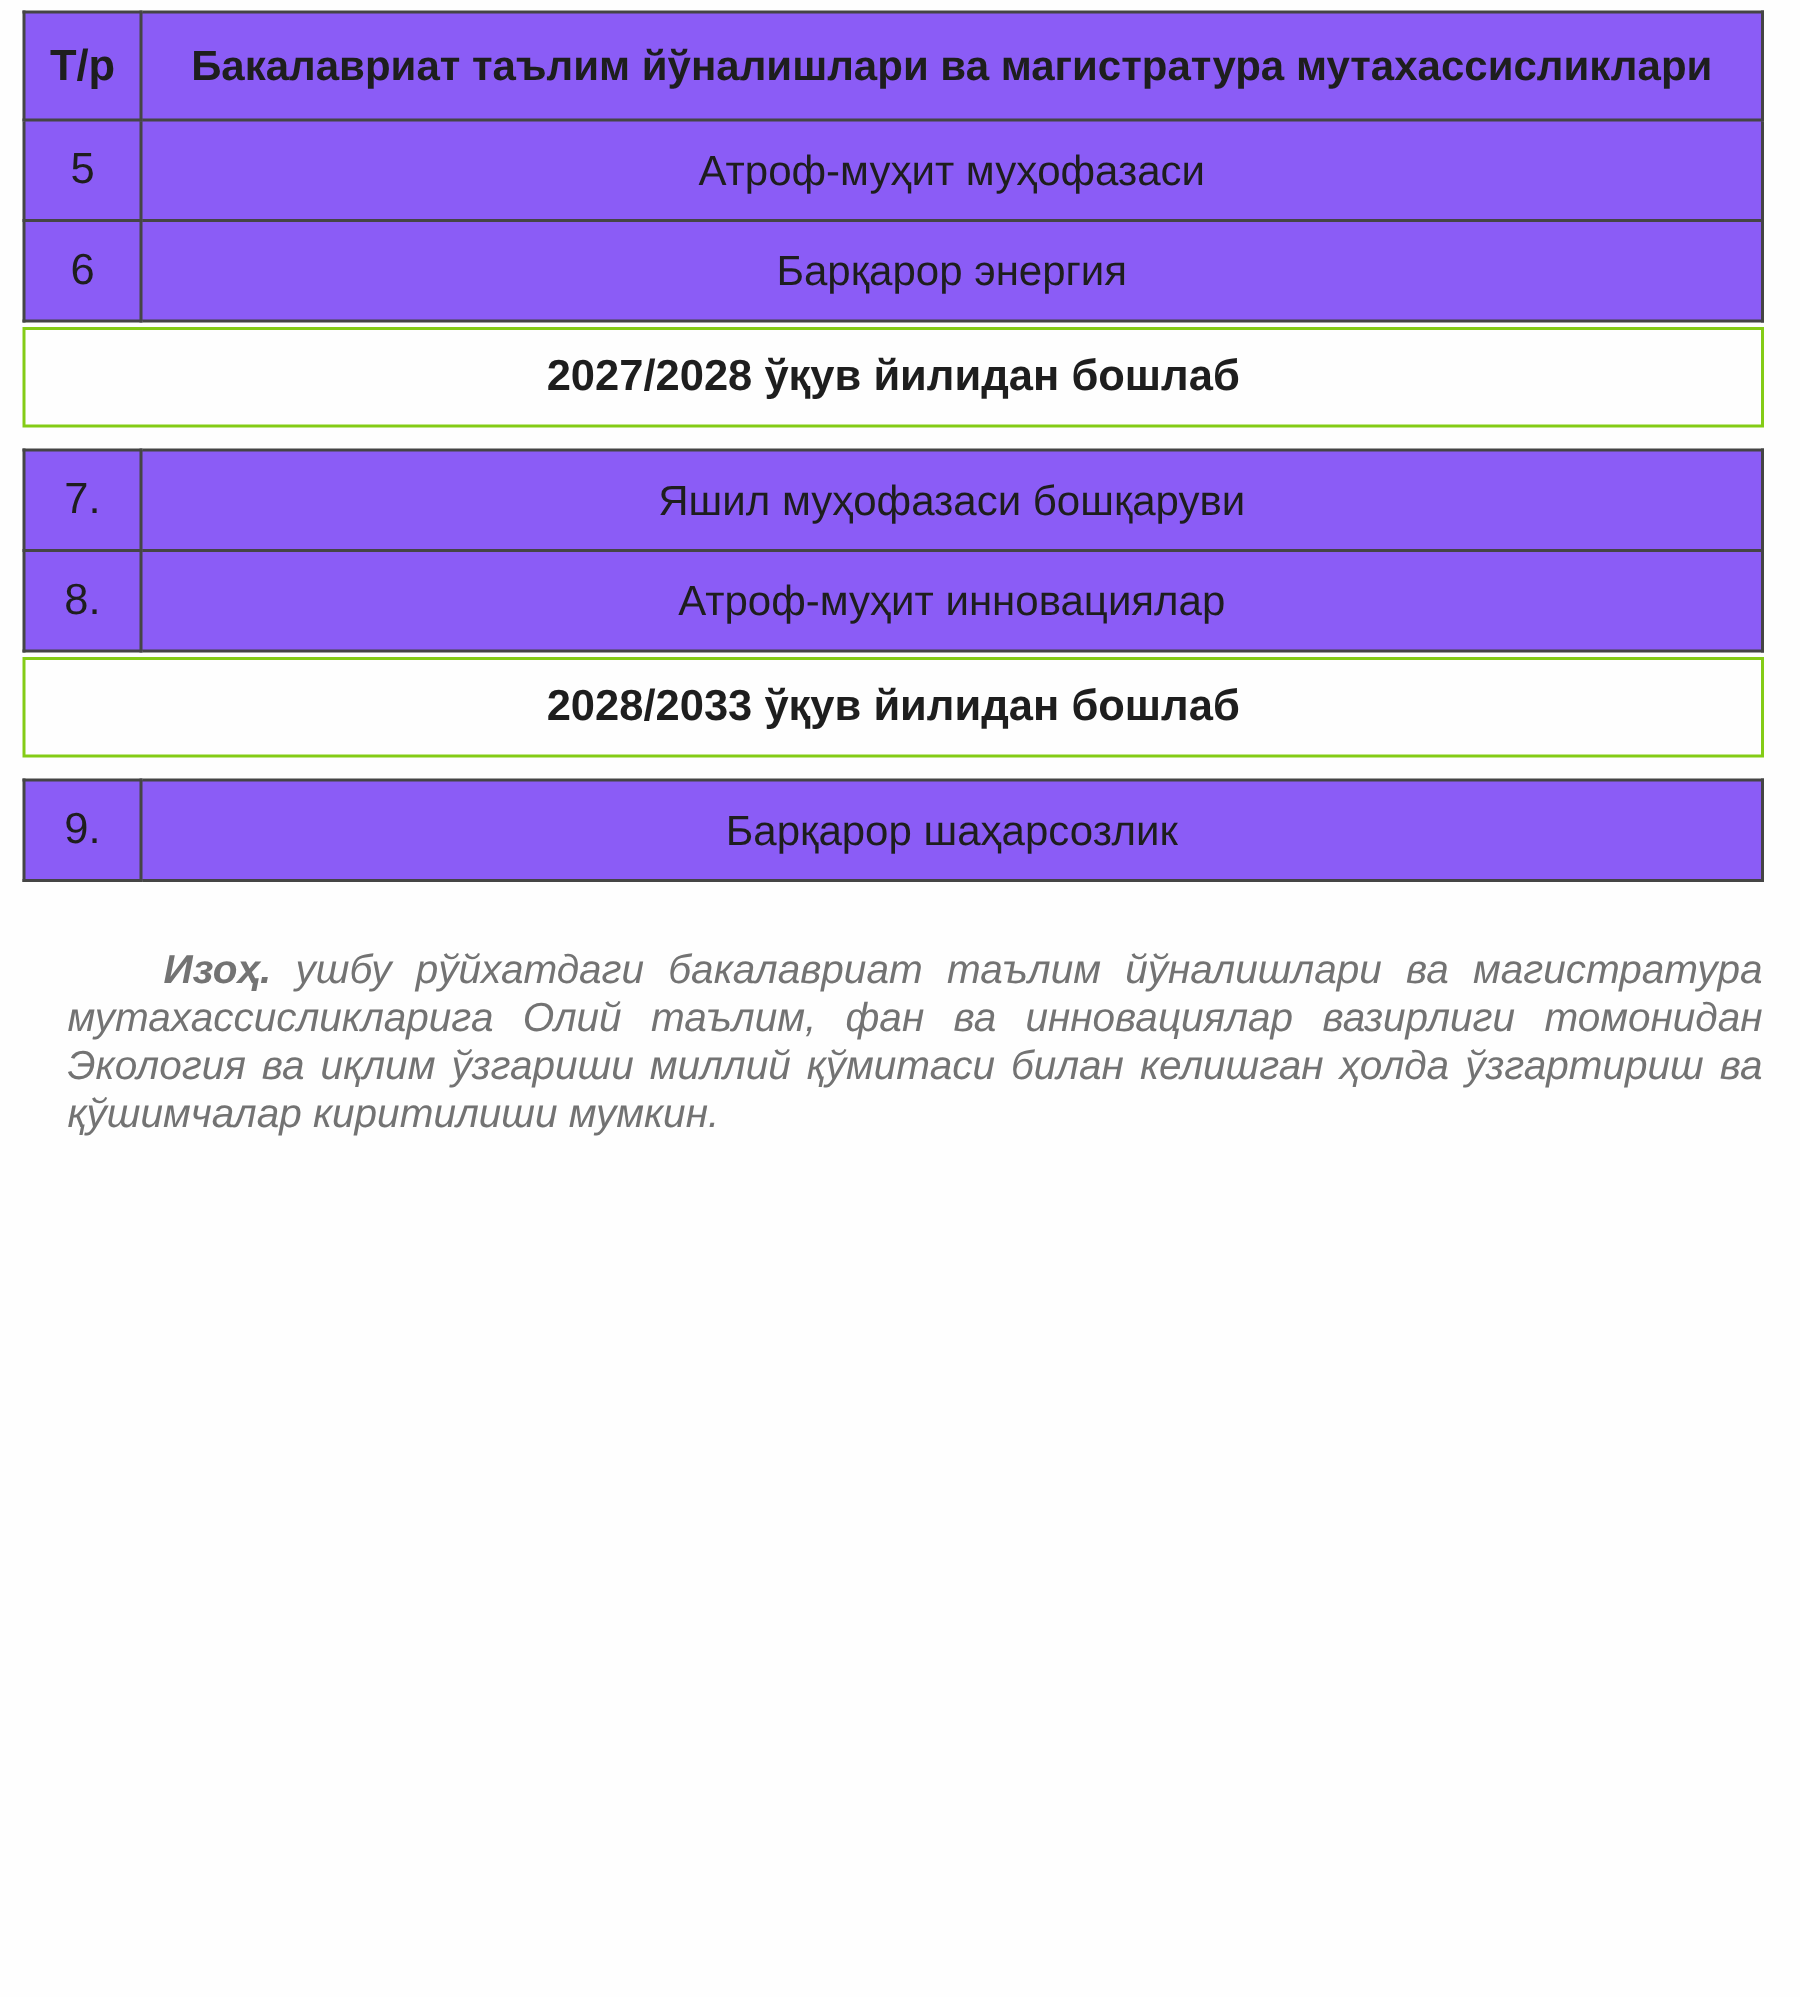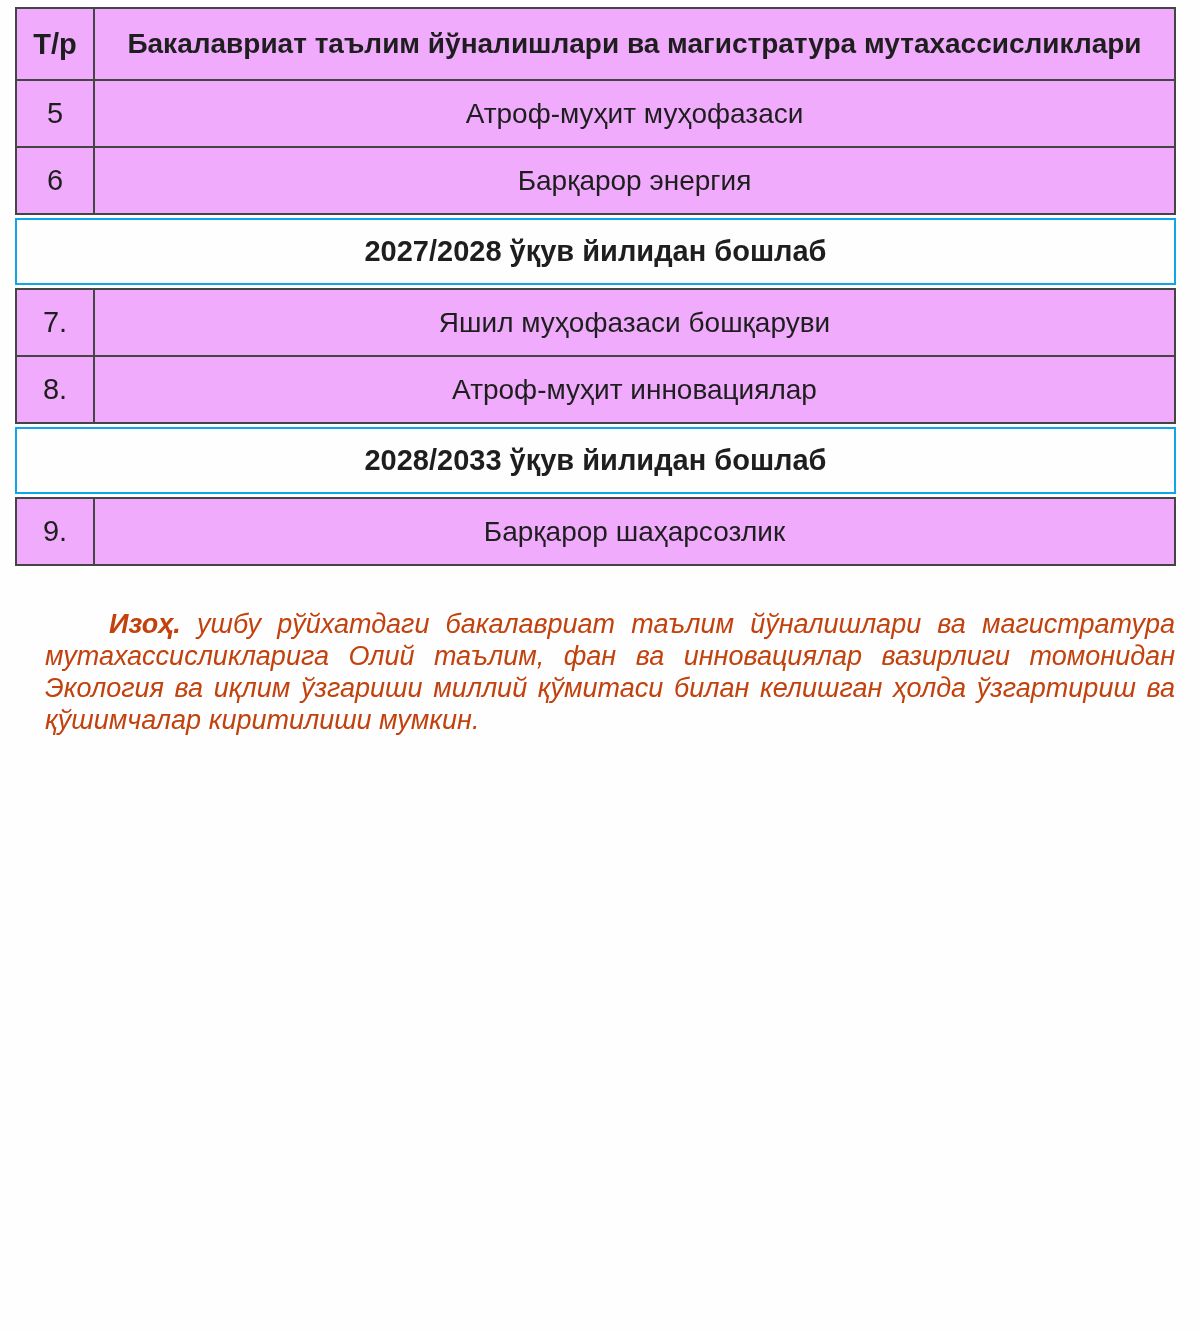--- a/index.html
+++ b/index.html
@@ -21,47 +21,47 @@
     width: 1161px;
     margin-left: 15px;
     border-collapse: collapse;
     table-layout: fixed;
   }
   .tbl td {
     border: 2px solid #454545;
     text-align: center;
     vertical-align: middle;
     font-size: 28px;
-    background: #f0abfc;
+    background: #8b5cf6;
   }
   .tbl col.c-num { width: 78px; }
   .tbl tr.hdr td { height: 72px; font-weight: bold; }
   .tbl tr.hdr td.num-cell { font-size: 29px; }
   .tbl tr.item td { height: 67px; }
   .tbl td.num-cell { font-size: 29px; }
   .section-bar {
     width: 1161px;
-    margin: 3px 0 3px 15px;
+    margin: 3px 0 14px 15px;
     height: 67px;
-    border: 2px solid #0ea5e9;
+    border: 2px solid #84cc16;
     background: #fefefe;
     display: flex;
     align-items: center;
     justify-content: center;
     font-weight: bold;
     font-size: 29px;
   }
   .note {
     margin: 42px 25px 0 45px;
     font-style: italic;
     font-size: 27px;
     line-height: 32px;
     text-align: justify;
     text-indent: 64px;
-    color: #c2410c;
+    color: #737373;
   }
   .note .note-label { font-weight: bold; }
 </style>
 </head>
 <body>
 
 <div class="page">
 
   <table class="tbl">
     <colgroup>

